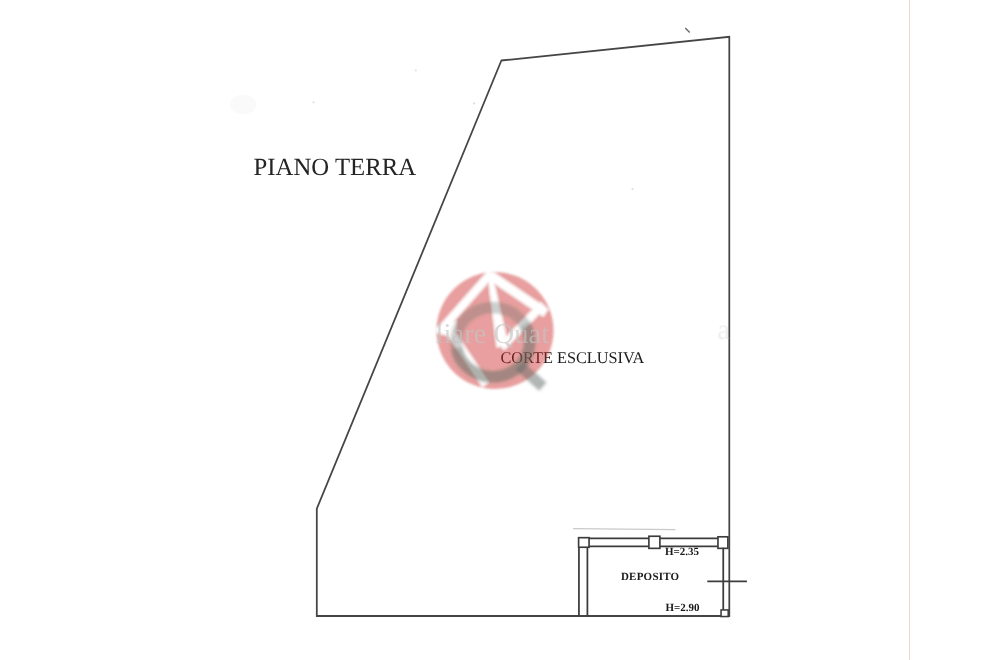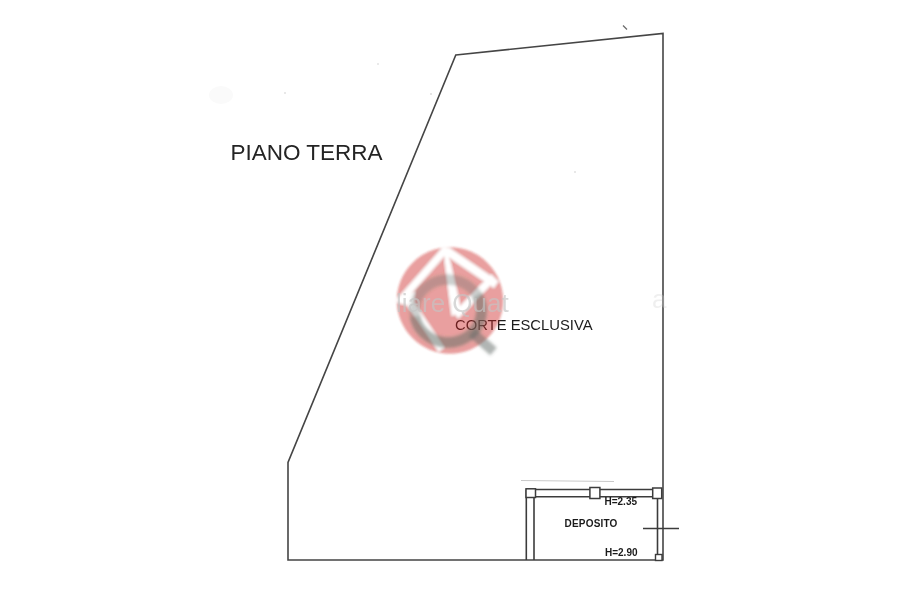--- a/index.html
+++ b/index.html
@@ -1,17 +1,17 @@
 <!DOCTYPE html>
 <html><head>
 <meta charset="utf-8">
 <style>
   html,body{margin:0;padding:0;background:#ffffff;}
   #page{position:relative;width:827px;height:600px;background:#c2410c;overflow:hidden;
-        font-family:Liberation Sans, sans-serif;}
+        font-family:Liberation Serif, serif;}
 </style>
 </head>
 <body>
 <div id="page">
 <svg width="900" height="600" viewBox="0 0 900 600" xmlns="http://www.w3.org/2000/svg">
 
   <rect x="0" y="0" width="900" height="600" fill="#ffffff"></rect>
 
   <ellipse cx="221" cy="95" rx="12" ry="9" fill="#fafafa"></ellipse>
   <circle cx="285" cy="93" r="1" fill="#e0e0e0"></circle>

